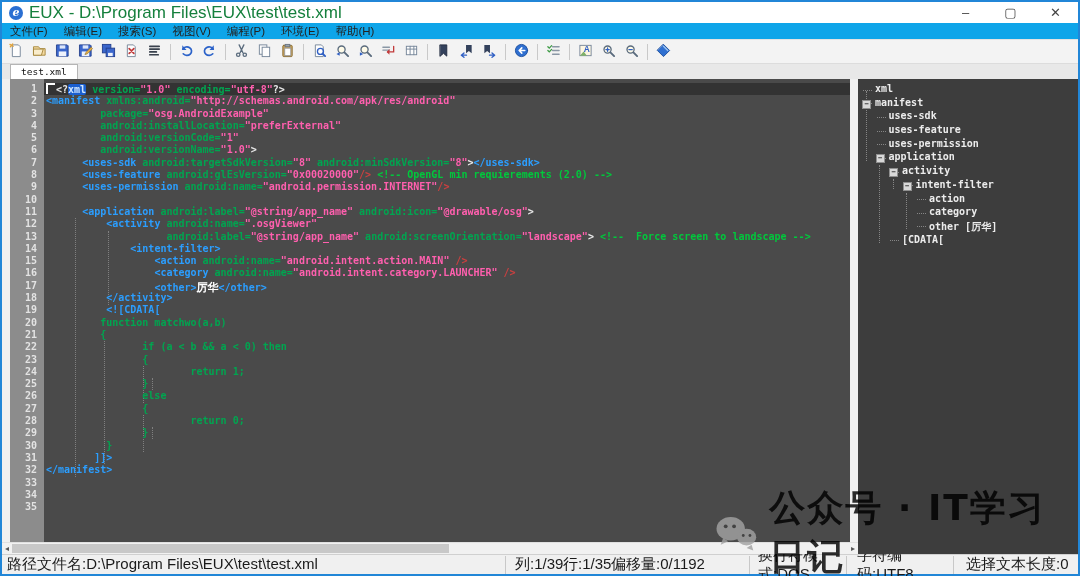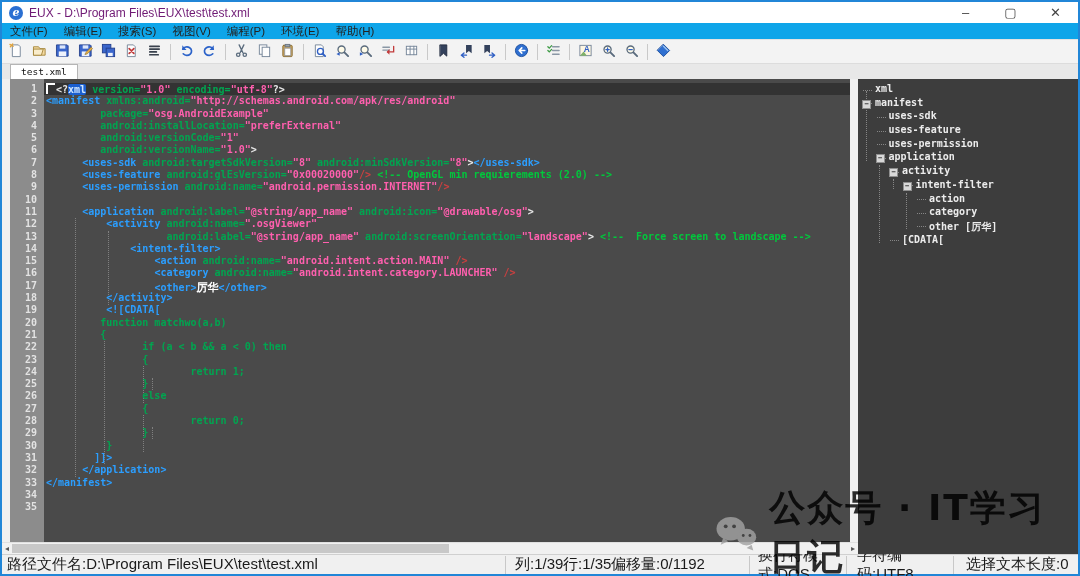--- a/index.html
+++ b/index.html
@@ -2,21 +2,21 @@
 <html><head>
 <meta charset="utf-8">
 <style>
   html,body{margin:0;padding:0;background:#fff;width:1080px;height:576px;overflow:hidden;}
   .window{width:1076px;height:572px;border:2px solid #2186d7;display:flex;flex-direction:column;background:#fff;
           font-family:"Liberation Sans",sans-serif;}
   
   .titlebar{height:21px;display:flex;align-items:center;background:#fff;flex:0 0 auto;}
   .appicon{width:14px;height:14px;border-radius:50%;background:#2a6fd2;color:#fff;font:italic bold 11px "DejaVu Serif",serif;
            text-align:center;line-height:13px;margin:0 6px 0 7px;}
-  .title-text{font-size:12px;color:#701a75;}
+  .title-text{font-size:17px;color:#15803d;}
   .win-controls{margin-left:auto;display:flex;height:100%;}
   .win-btn{width:45px;text-align:center;font-size:13px;color:#444;line-height:21px;cursor:default;}
   
   .menubar{height:16px;display:flex;align-items:center;background:#0ea5e9;border-bottom:1px solid #e3e3e3;flex:0 0 auto;}
   .menu-item{font-size:11.5px;color:#222;padding:0 8px;line-height:16px;}
   
   .toolbar{height:23px;display:flex;align-items:center;background:#f3f3f3;border-bottom:1px solid #dcdcdc;flex:0 0 auto;padding-left:3px;}
   .tb-btn{width:21px;height:20px;border:none;background:transparent;padding:1px 0 0 0;margin:0 1px;display:flex;align-items:center;justify-content:center;}
   .tb-sep{width:1px;height:16px;background:#c9c9c9;margin:0 4px;}
   
@@ -336,21 +336,20 @@
             <div class="line"><span class="tok-ws">                </span><span class="tok-grn">if (a &lt; b &amp;&amp; a &lt; 0) then</span></div>
             <div class="line"><span class="tok-ws">                </span><span class="tok-grn">{</span></div>
             <div class="line"><span class="tok-ws">                        </span><span class="tok-grn">return 1;</span></div>
             <div class="line"><span class="tok-ws">                </span><span class="tok-grn">}</span></div>
             <div class="line"><span class="tok-ws">                </span><span class="tok-grn">else</span></div>
             <div class="line"><span class="tok-ws">                </span><span class="tok-grn">{</span></div>
             <div class="line"><span class="tok-ws">                        </span><span class="tok-grn">return 0;</span></div>
             <div class="line"><span class="tok-ws">                </span><span class="tok-grn">}</span></div>
             <div class="line"><span class="tok-ws">          </span><span class="tok-grn">}</span></div>
             <div class="line"><span class="tok-ws">        </span><span class="tok-tag">]]&gt;</span></div>
-            <div class="line"><span class="tok-ws">      </span><span class="tok-tag">&lt;/application&gt;</span></div>
             <div class="line"><span class="tok-tag">&lt;/manifest&gt;</span></div>
             <div class="line"></div>
             <div class="iguide" style="left: 31px; top: 139px; height: 259px;"></div>
             <div class="iguide" style="left: 64px; top: 152px; height: 74px;"></div>
             <div class="iguide" style="left: 60px; top: 262px; height: 123px;"></div>
             <div class="iguide" style="left: 99px; top: 287px; height: 37px;"></div>
             <div class="iguide" style="left: 99px; top: 336px; height: 37px;"></div>
             <div class="iguide" style="left: 108px; top: 299px; height: 12px;"></div>
             <div class="iguide" style="left: 108px; top: 348px; height: 12px;"></div>
           </div>

